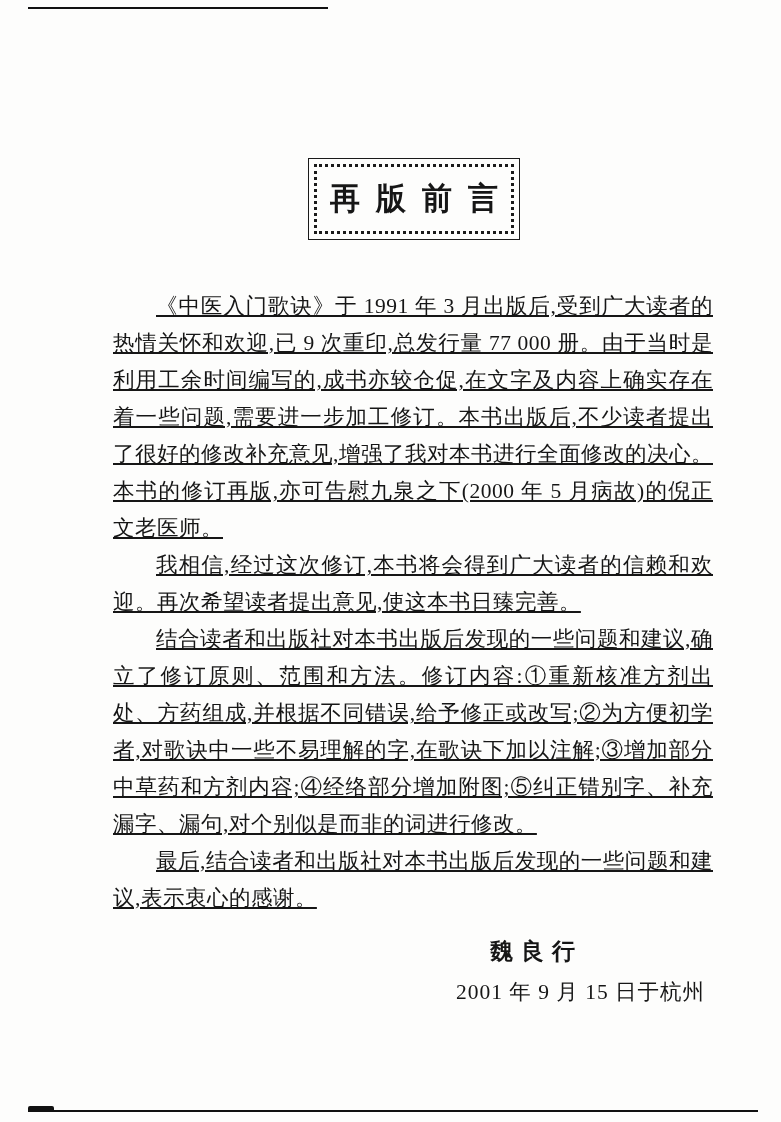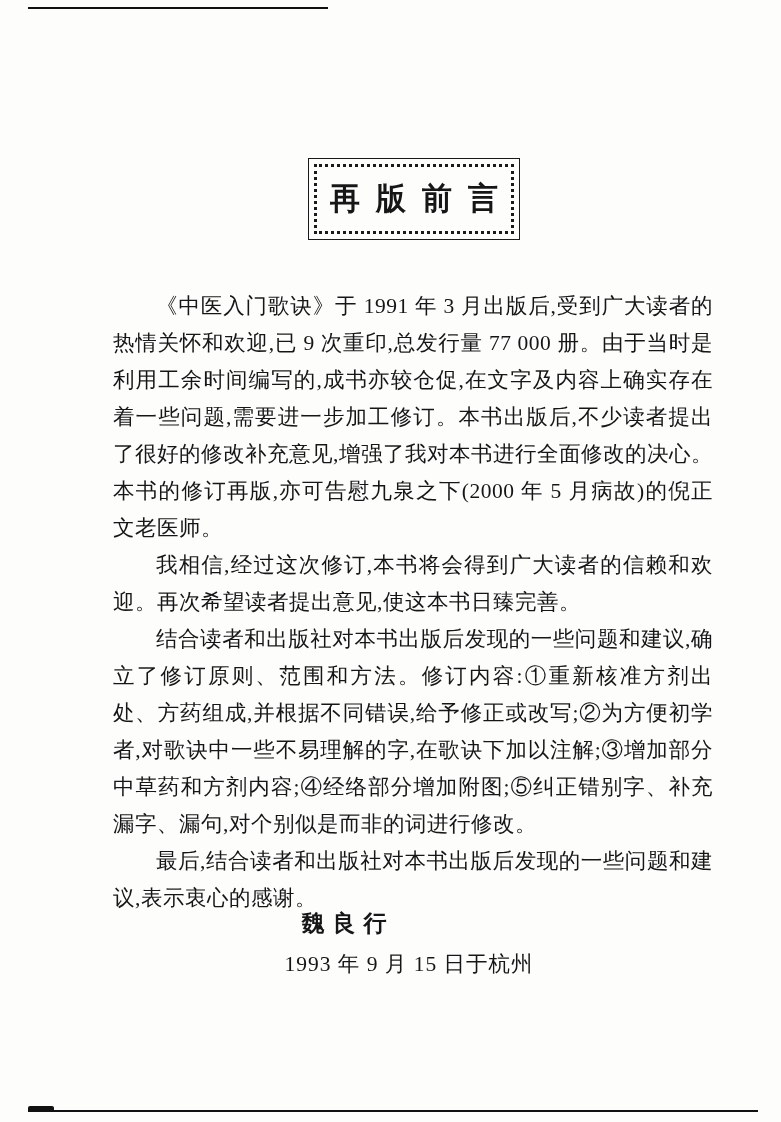--- a/index.html
+++ b/index.html
@@ -81,28 +81,29 @@
     width: 600px;
   }
   .body-col p {
     margin: 0;
     font-size: 21.5px;
     line-height: 37px;
     text-align: justify;
     text-indent: 2em;
     text-justify: inter-ideograph;
     letter-spacing: 0.5px;
+    text-decoration: underline;
   }
   
   .sign-block {
     position: absolute;
     left: 113px;
-    top: 904px;
+    top: 932px;
     width: 600px;
-    text-align: center;
+    text-align: right;
   }
   .sign-name {
     font-size: 23px;
     font-weight: bold;
     letter-spacing: 8px;
     padding-right: 130px;
     line-height: 40px;
   }
   .sign-date {
     font-size: 21.5px;
@@ -126,19 +127,19 @@
 
   <div class="body-col">
     <p>《中医入门歌诀》于 1991 年 3 月出版后,受到广大读者的热情关怀和欢迎,已 9 次重印,总发行量 77 000 册。由于当时是利用工余时间编写的,成书亦较仓促,在文字及内容上确实存在着一些问题,需要进一步加工修订。本书出版后,不少读者提出了很好的修改补充意见,增强了我对本书进行全面修改的决心。本书的修订再版,亦可告慰九泉之下(2000 年 5 月病故)的倪正文老医师。</p>
     <p>我相信,经过这次修订,本书将会得到广大读者的信赖和欢迎。再次希望读者提出意见,使这本书日臻完善。</p>
     <p>结合读者和出版社对本书出版后发现的一些问题和建议,确立了修订原则、范围和方法。修订内容:①重新核准方剂出处、方药组成,并根据不同错误,给予修正或改写;②为方便初学者,对歌诀中一些不易理解的字,在歌诀下加以注解;③增加部分中草药和方剂内容;④经络部分增加附图;⑤纠正错别字、补充漏字、漏句,对个别似是而非的词进行修改。</p>
     <p>最后,结合读者和出版社对本书出版后发现的一些问题和建议,表示衷心的感谢。</p>
   </div>
 
   <div class="sign-block">
     <div class="sign-name">魏良行</div>
-    <div class="sign-date">1993 年 9 月 15 日于杭州</div>
+    <div class="sign-date">2001 年 9 月 15 日于杭州</div>
   </div>
 
   <div class="rule-bottom-blob"></div>
   <div class="rule-bottom"></div>
 
 </div>
 
 </body></html>

